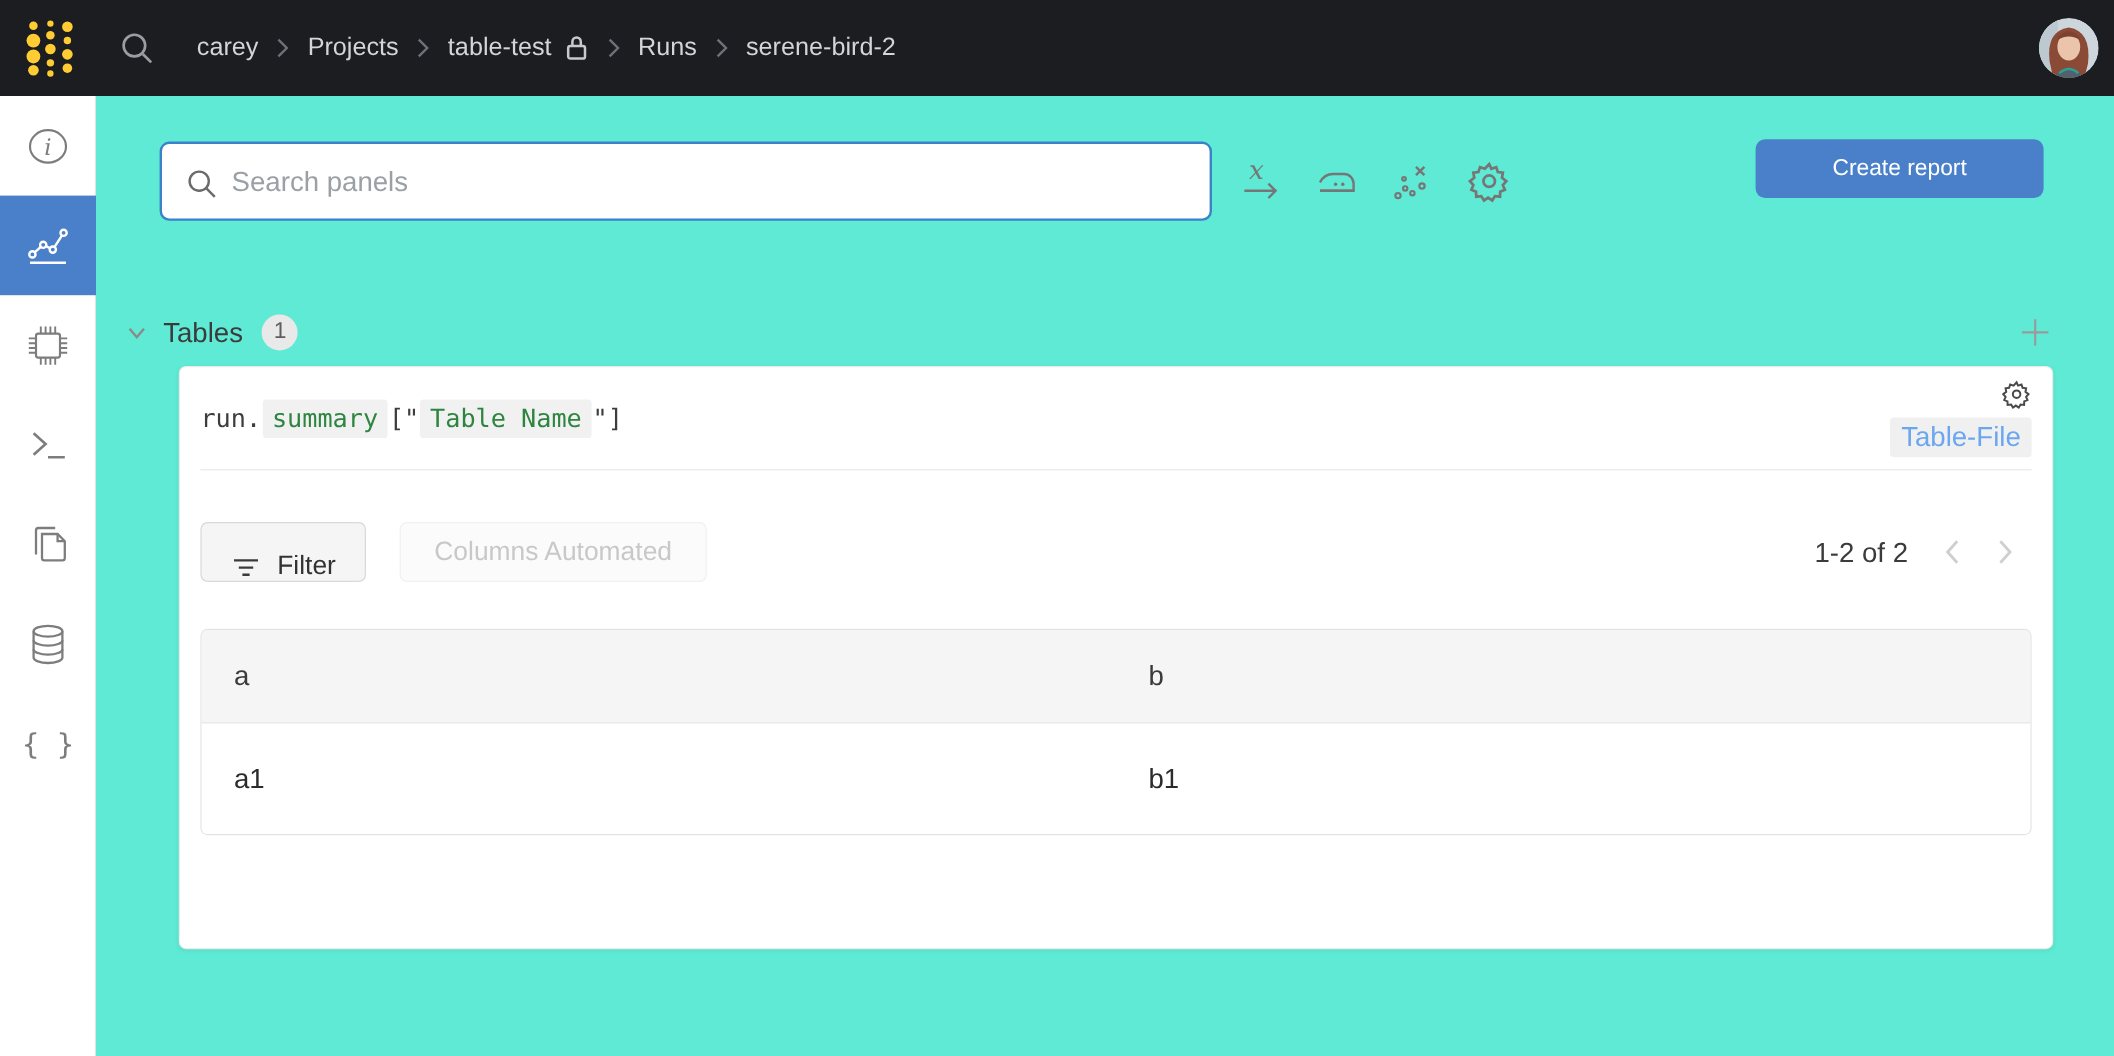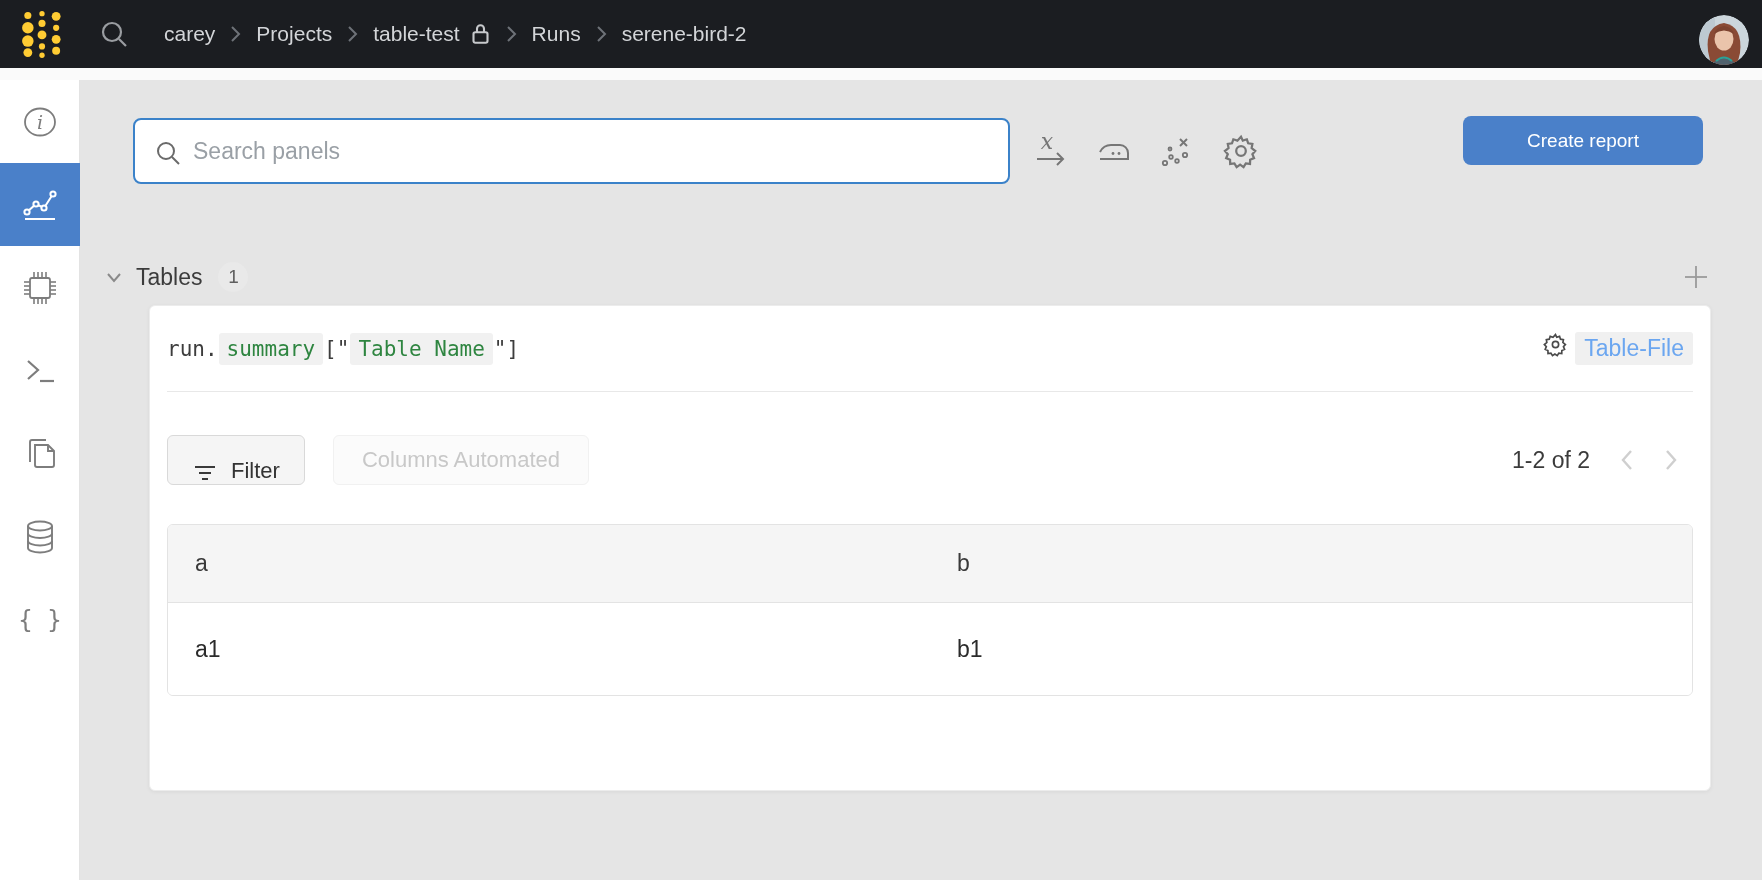--- a/index.html
+++ b/index.html
@@ -7,21 +7,21 @@
   body {
     font-family: "Liberation Sans", sans-serif;
     background: #fafafa;
     position: relative;
     overflow: hidden;
     color: #333;
   }
 
   
   .topbar {
-    position: absolute; top:0; left:0; width:1762px; height:68px;
+    position: absolute; top:0; left:0; width:1762px; height:80px;
     background: #1b1d21;
     display: flex; align-items: center;
     z-index: 10;
   }
   .logo-box { width:84px; height:80px; display:flex; align-items:center; justify-content:center; cursor:pointer; }
   .topbar-search { width:44px; height:44px; margin-left:8px; display:flex; align-items:center; justify-content:center; cursor:pointer; }
   .breadcrumb { display:flex; align-items:center; margin-left:28px; font-size:21px; color:#d3d5d8; gap:15px; }
   .crumb { display:flex; align-items:center; gap:10px; cursor:pointer; }
   .crumb-sep { color:#6e7278; display:flex; align-items:center; }
   .avatar { position:absolute; right:13px; top:15px; width:50px; height:50px; border-radius:50%; overflow:hidden; cursor:pointer; }
@@ -29,21 +29,21 @@
   
   .sidebar {
     position:absolute; top:80px; left:0; width:80px; height:800px;
     background:#ffffff; border-right:1px solid #e3e3e3;
     display:flex; flex-direction:column;
   }
   .side-item { width:80px; height:83px; display:flex; align-items:center; justify-content:center; color:#7d7d7d; cursor:pointer; }
   .side-item.active { background:#4a80c9; color:#ffffff; }
 
   
-  .main { position:absolute; left:80px; top:80px; width:1682px; height:800px; background:#e5e5e5; }
+  .main { position:absolute; left:80px; top:80px; width:1682px; height:800px; background:#5eead4; }
 
   .search-panels {
     position:absolute; left:53px; top:38px; width:877px; height:66px;
     background:#fff; border:2px solid #3b82c9; border-radius:8px;
   }
   .search-panels svg { position:absolute; left:19px; top:19px; }
   .search-panels input {
     position:absolute; left:58px; top:2px; width:800px; height:58px;
     border:none; outline:none; font-size:23px; color:#333;
     font-family:"Liberation Sans", sans-serif; background:transparent;
@@ -81,21 +81,21 @@
     background:#fff; border:1px solid #ececec; border-radius:6px;
     box-shadow:0 1px 4px rgba(0,0,0,0.06);
   }
   .code-row {
     margin:0 17px; height:86px; display:flex; align-items:center;
     border-bottom:1px solid #e8e8e8;
     font-family:"DejaVu Sans Mono", monospace; font-size:21px;
   }
   .code-plain { color:#3d3d3d; }
   .code-token { background:#f1f1f1; color:#2e8540; padding:4px 8px; border-radius:3px; margin:0 1px; }
-  .code-right { margin-left:auto; display:flex; align-items:flex-start; gap:7px; }
+  .code-right { margin-left:auto; display:flex; align-items:flex-end; gap:7px;flex-direction:column; }
   .panel-gear { color:#4a4a4a; display:flex; cursor:pointer; }
   .panel-type {
     font-family:"Liberation Sans", sans-serif; font-size:23px; color:#6ba6f0;
     background:#f0f0f0; padding:3px 9px; border-radius:3px; cursor:pointer;
   }
 
   .toolbar-row { margin:43px 17px 0; height:50px; display:flex; align-items:center; }
   .filter-btn {
     height:50px; padding:0 24px; display:inline-flex; align-items:flex-end; gap:13px;
     background:#f5f5f5; border:1px solid #d9d9d9; border-radius:6px;

